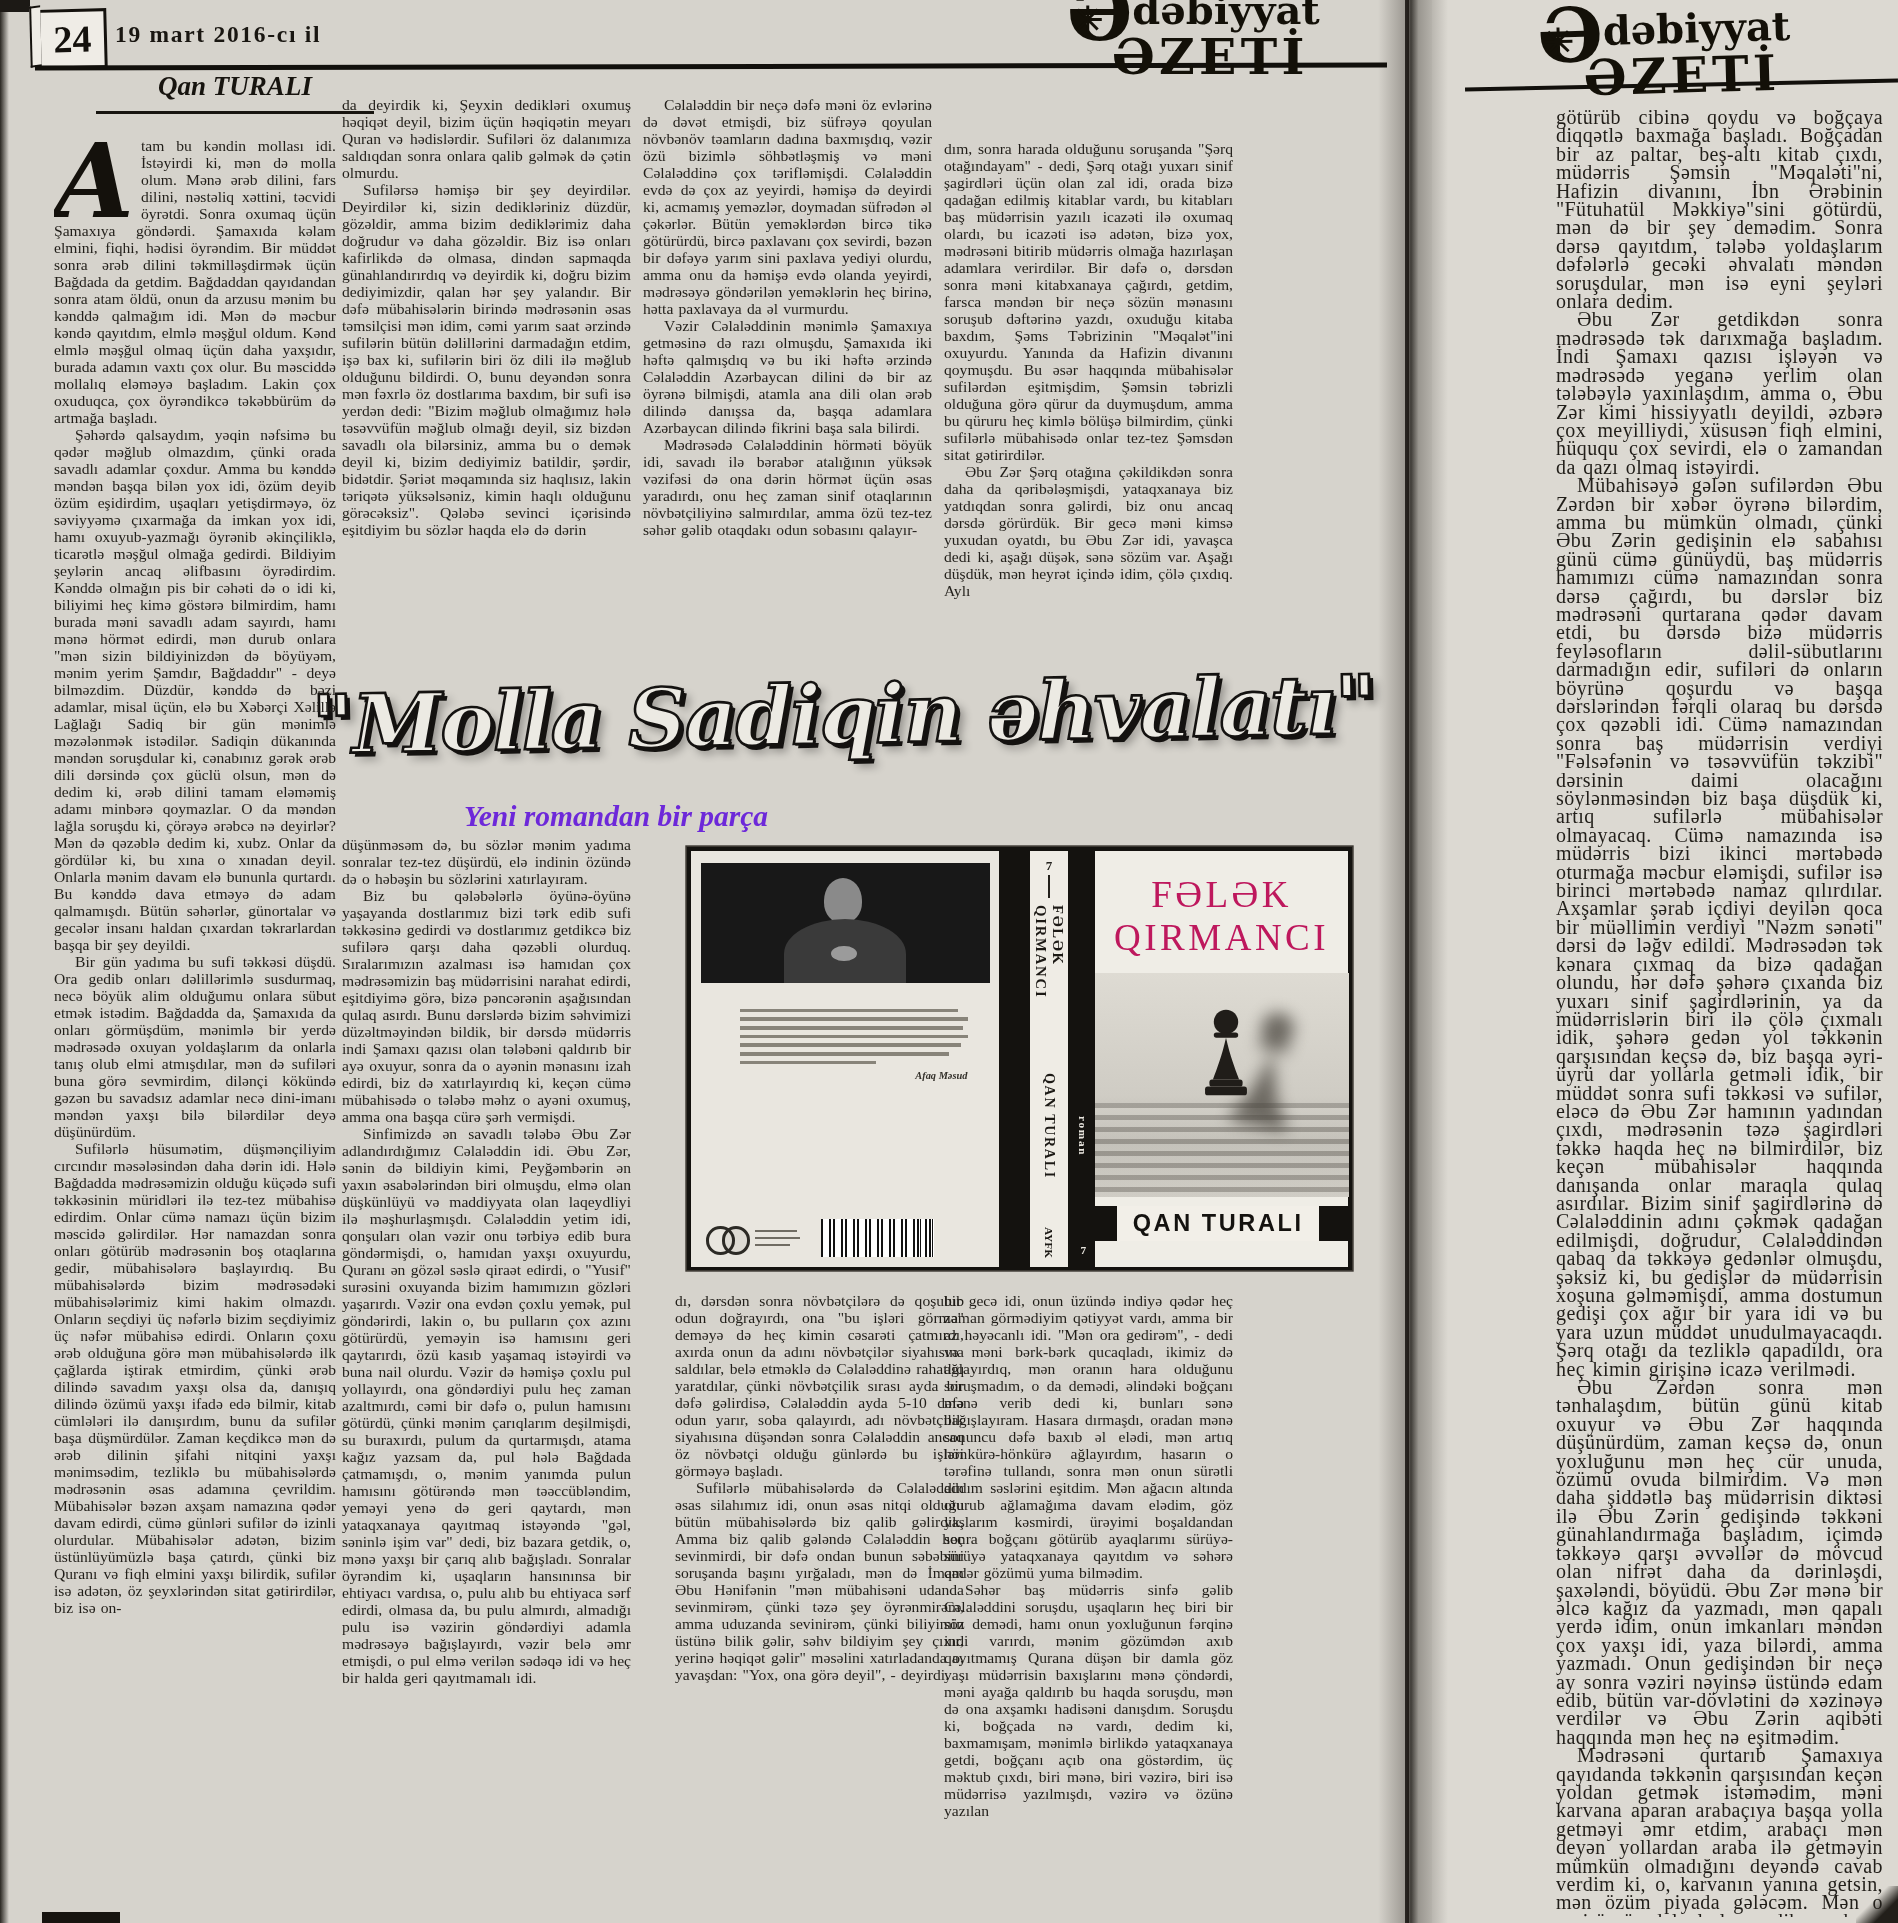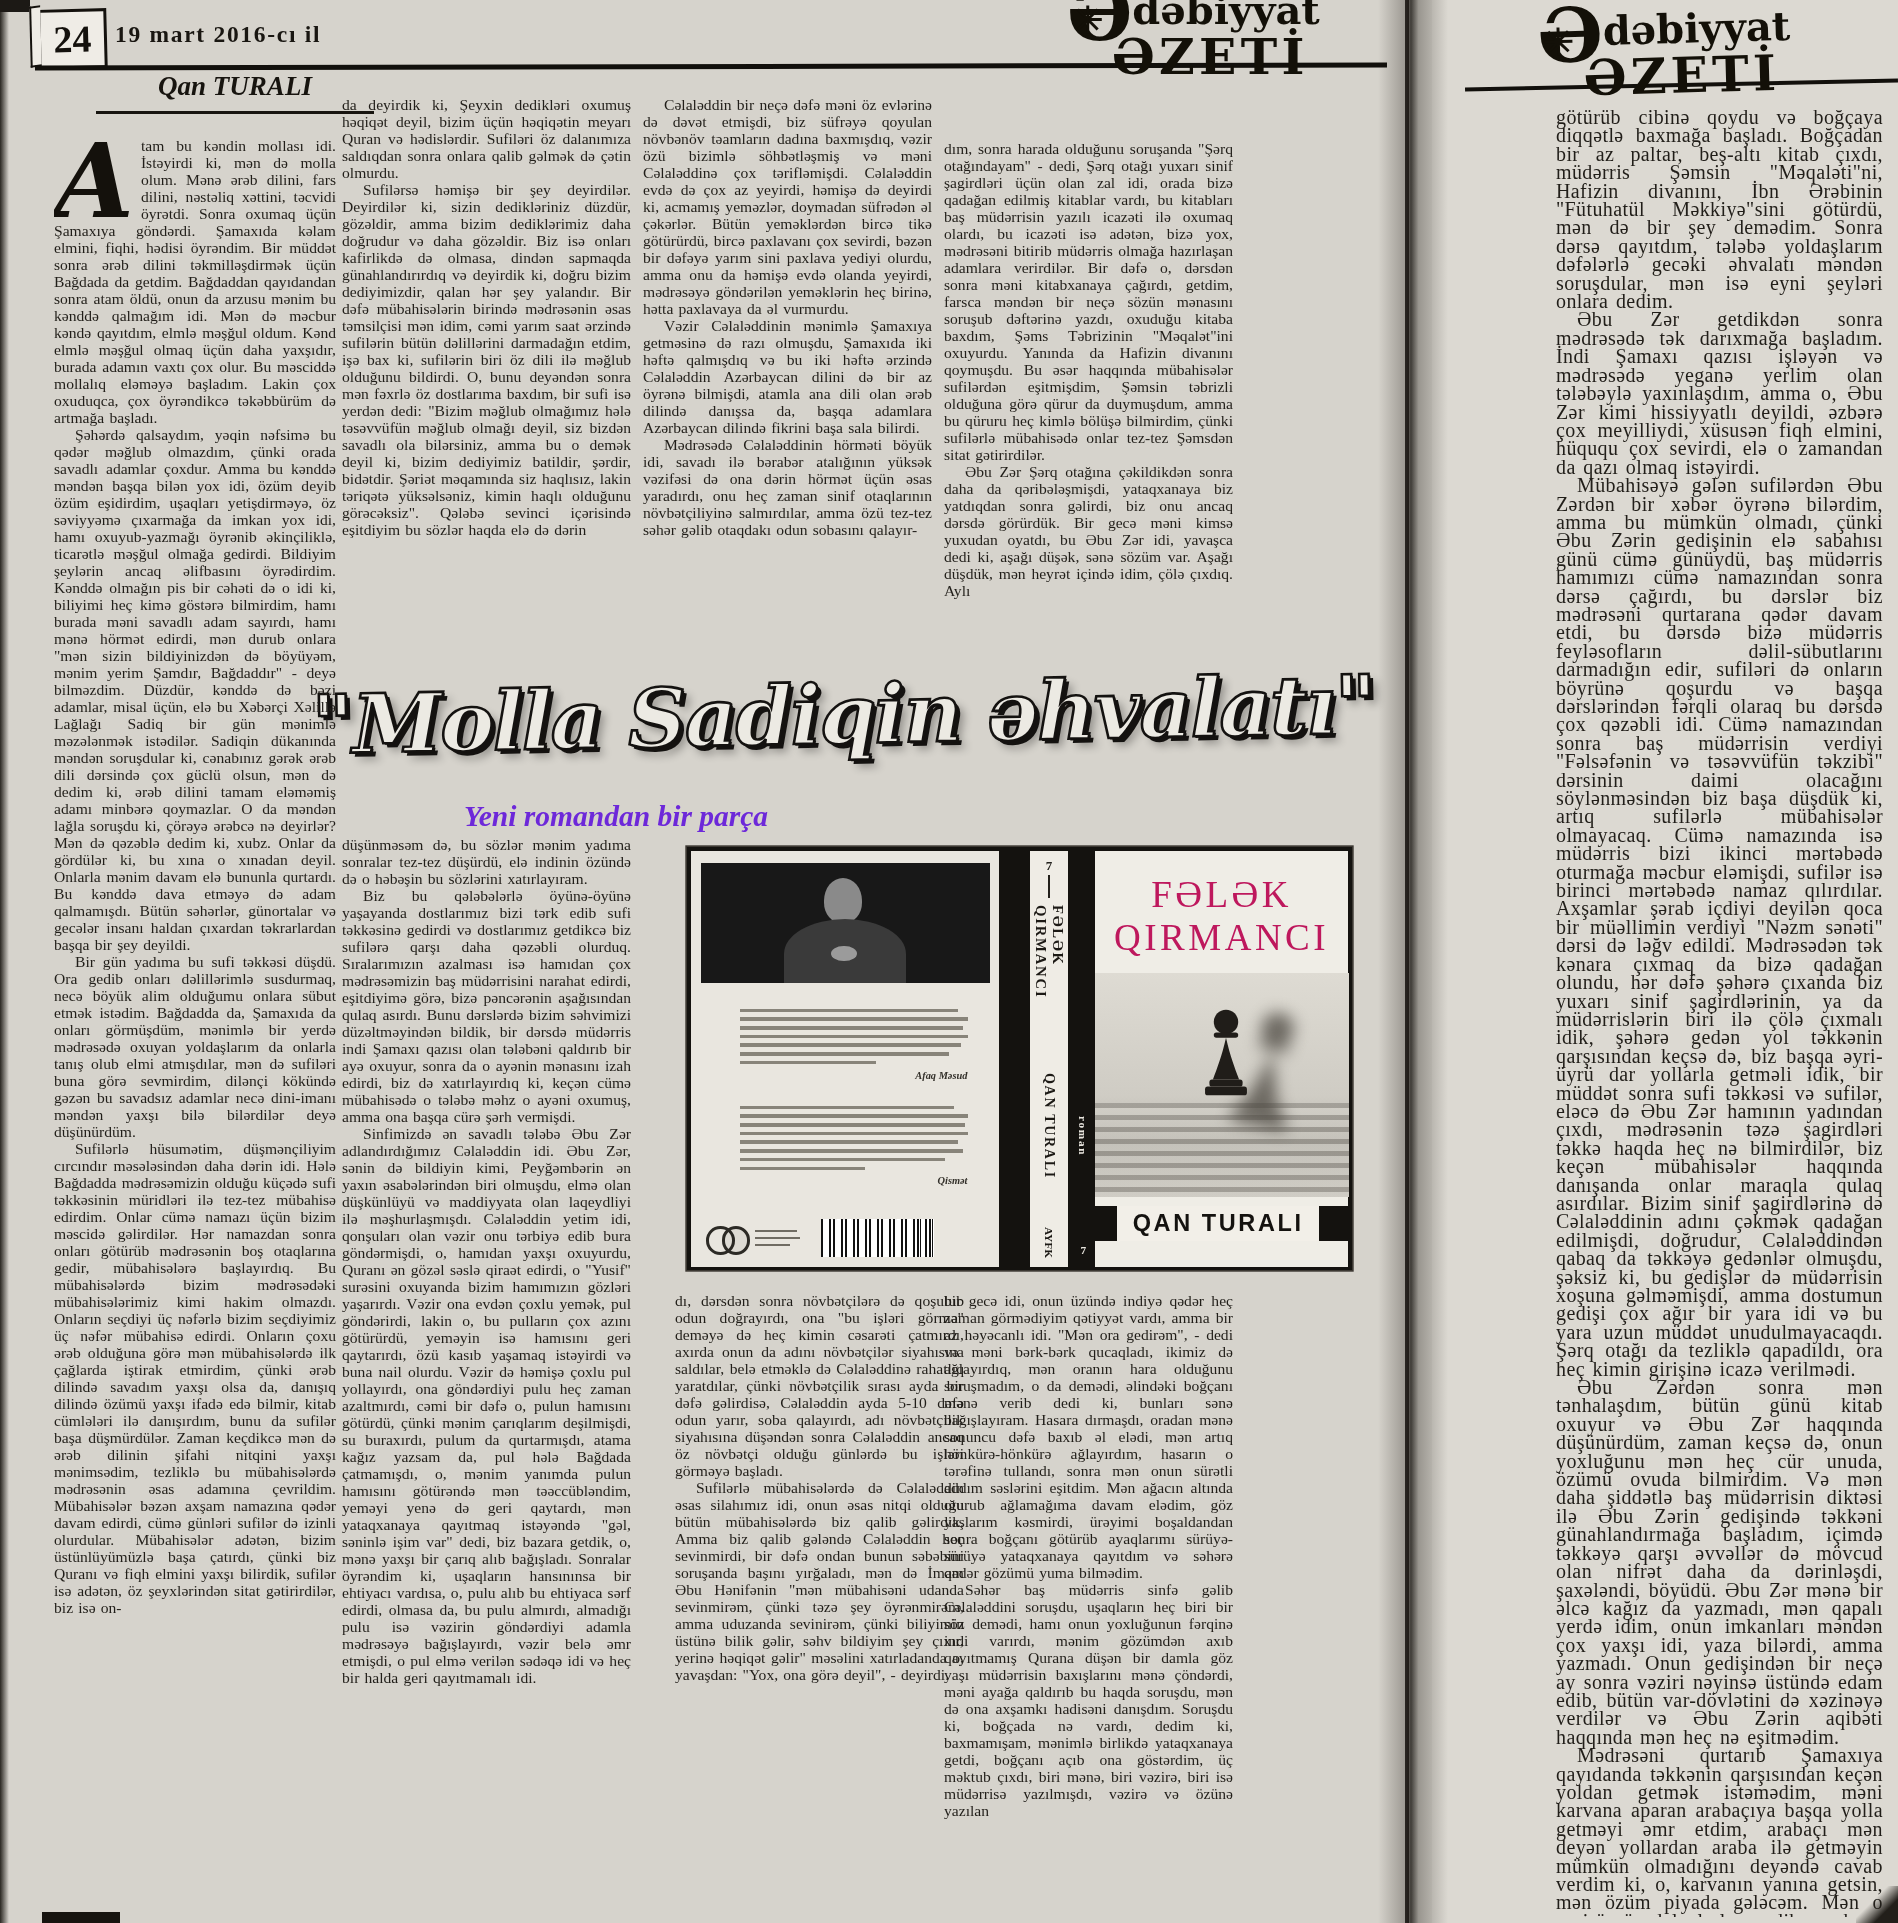--- a/index.html
+++ b/index.html
@@ -197,31 +197,20 @@
       <div class="cv-blurb" style="top:153px;">
         <div class="bl" style="width:96%"></div>
           <div class="bl" style="width:100%"></div>
         <div class="bl" style="width:98%"></div>
           <div class="bl" style="width:100%"></div>
         <div class="bl" style="width:97%"></div>
           <div class="bl" style="width:92%"></div>
         <div class="bl" style="width:60%"></div>
         <span class="cv-sign">Afaq Məsud</span>
       </div>
-      <div class="cv-blurb" style="top:250px;">
-        <div class="bl" style="width:94%"></div>
-          <div class="bl" style="width:100%"></div>
-        <div class="bl" style="width:99%"></div>
-          <div class="bl" style="width:100%"></div>
-        <div class="bl" style="width:96%"></div>
-          <div class="bl" style="width:98%"></div>
-        <div class="bl" style="width:90%"></div>
-          <div class="bl" style="width:55%"></div>
-        <span class="cv-sign">Qismət</span>
-      </div>
       <div class="cv-barcode"></div>
       <div class="cv-pub">
         <i class="a"></i>
           <i class="b"></i>
         <div class="bl" style="top:7px;width:42px;"></div>
         <div class="bl" style="top:14px;width:45px;"></div>
         <div class="bl" style="top:21px;width:35px;"></div>
       </div>
     </div>
     <div class="cv-spine">

